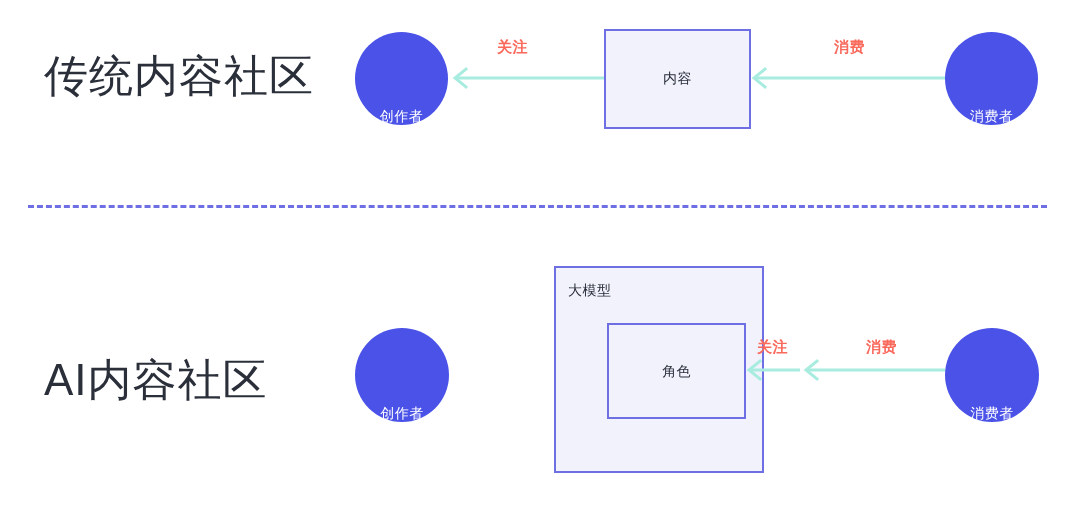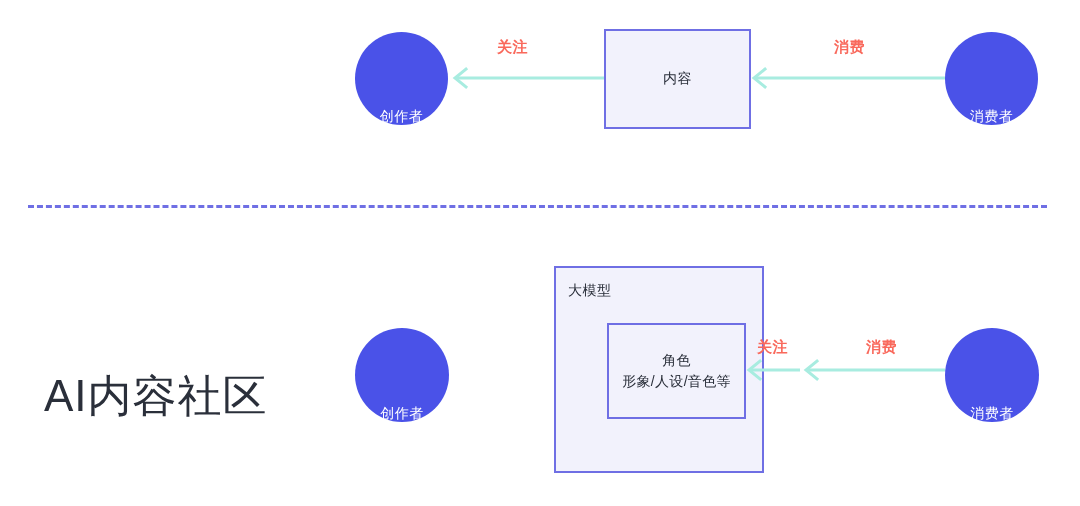--- a/index.html
+++ b/index.html
@@ -23,21 +23,21 @@
   .section-title {
     position: absolute;
     font-size: 44px;
     line-height: 1;
     letter-spacing: 1px;
     color: #2a2f3a;
     white-space: nowrap;
     font-weight: 400;
   }
   #title-traditional { left: 44px; top: 54px; }
-  #title-ai          { left: 44px; top: 374px; text-align: center; }
+  #title-ai          { left: 44px; top: 358px; text-align: center; }
 
   
   .node-circle {
     position: absolute;
     border-radius: 50%;
     background: #4a52e8;
     color: #ffffff;
     display: flex;
     align-items: flex-end;
     justify-content: center;
@@ -125,20 +125,21 @@
     width: 1019px;
     height: 0;
     border-top: 3px dashed #6f6fe4;
   }
 </style>
 </head>
 <body>
 
 <div id="diagram-root">
 
+  <div class="section-title" id="title-traditional">传统内容社区</div>
 
   <div class="node-circle" id="circle-creator-top">
     <span>创作者</span>
   </div>
 
   <div class="node-box" id="box-content">
     <span class="box-label">内容</span>
   </div>
 
   <div class="node-circle" id="circle-consumer-top">
@@ -168,21 +169,20 @@
   <div class="node-circle" id="circle-creator-bottom">
     <span>创作者</span>
   </div>
 
   <div class="node-box" id="box-bigmodel">
     <span class="box-corner-label">大模型</span>
   </div>
 
   <div class="node-box" id="box-role">
     <span class="role-line">角色</span>
-    <span class="role-line">形象/人设/音色等</span>
   </div>
 
   <div class="node-circle" id="circle-consumer-bottom">
     <span>消费者</span>
   </div>
 
   <div class="arrow" id="arrow-bigmodel-to-role">
     <svg width="54" height="22" viewBox="0 0 54 22">
       <line x1="54" y1="11" x2="4" y2="11" stroke="#a8ece0" stroke-width="3"></line>
       <polyline points="14,2 3,11 14,20" fill="none" stroke="#a8ece0" stroke-width="3" stroke-linecap="square"></polyline>

